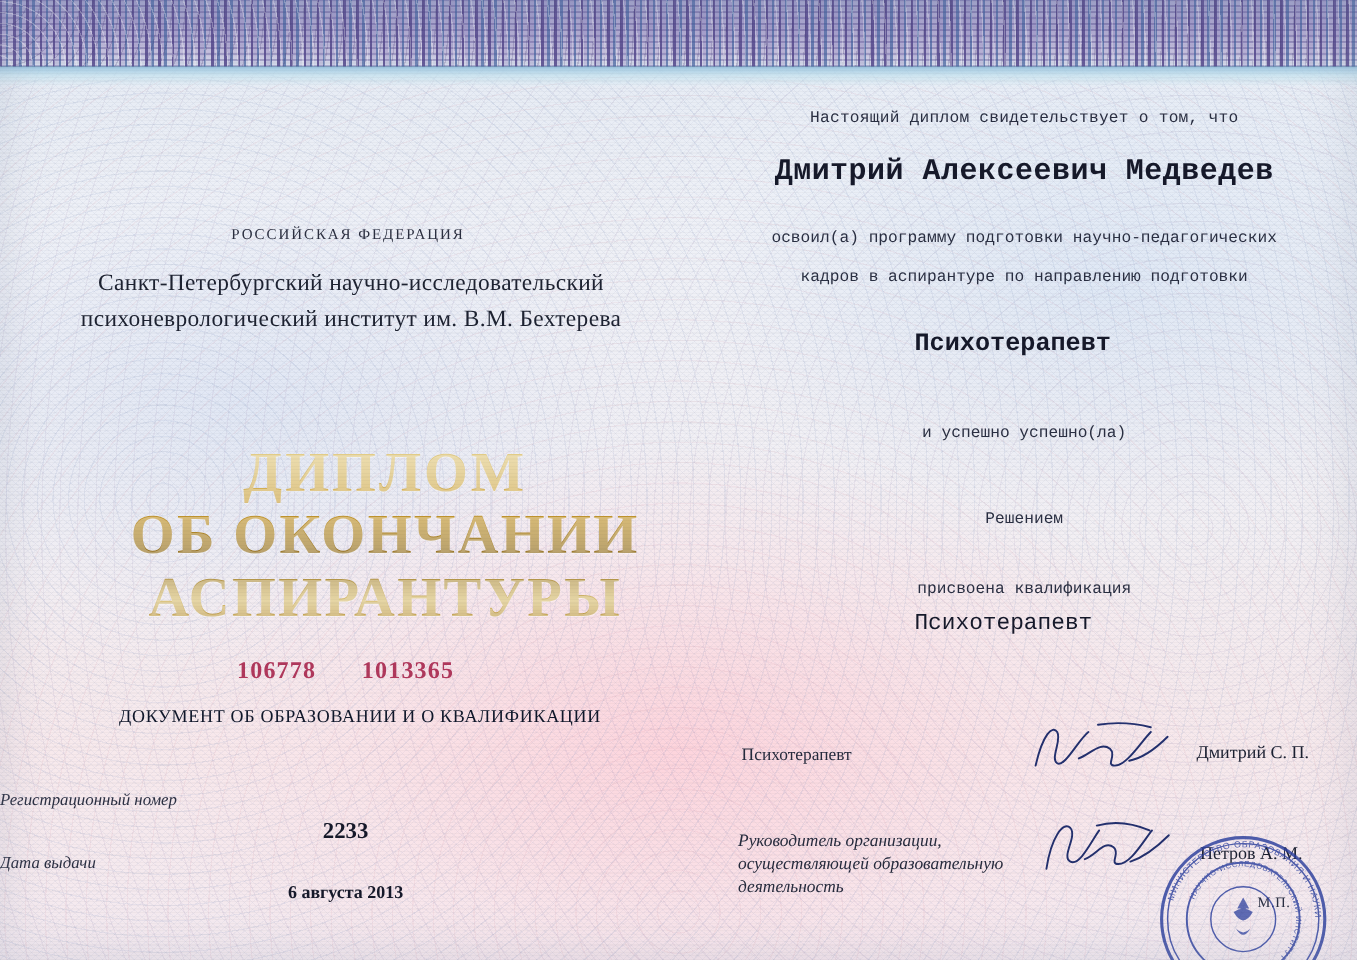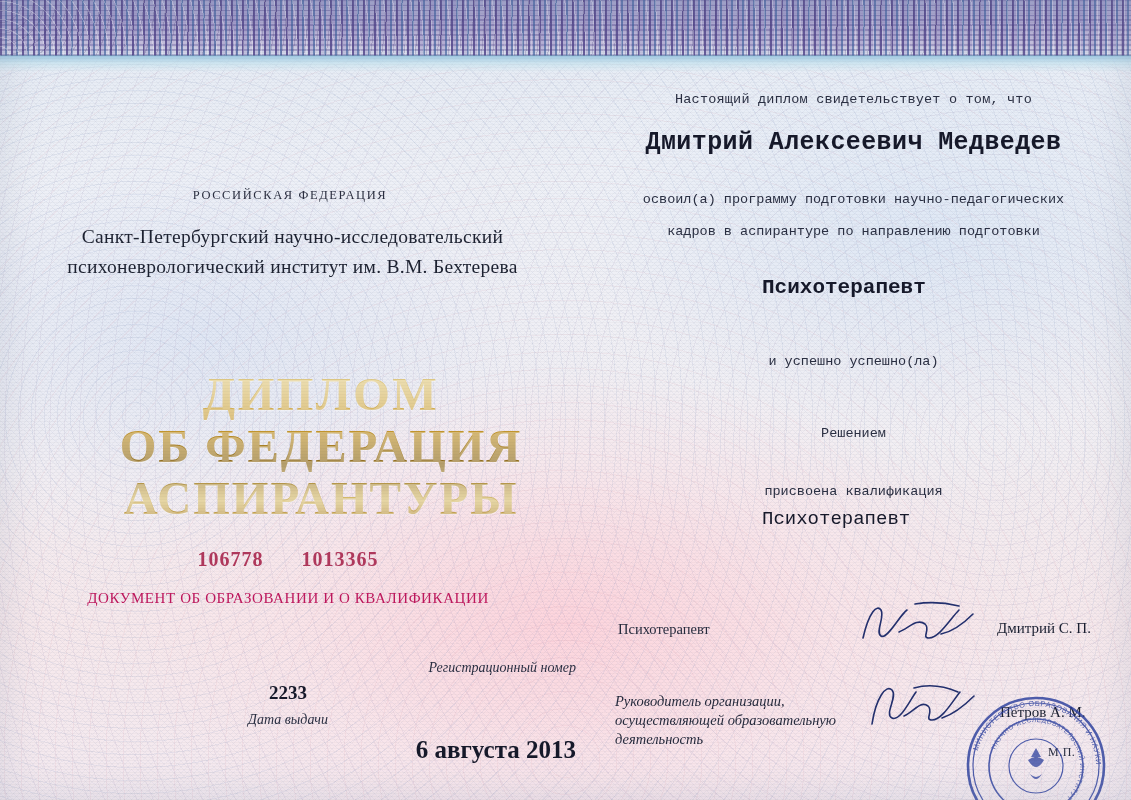--- a/index.html
+++ b/index.html
@@ -146,56 +146,56 @@
   }
   .serial .gap { display: inline-block; width: 26px; }
 
   .doc-subtitle {
     position: absolute;
     left: 0; top: 590px;
     width: 576px;
     text-align: center;
     font-size: 15px;
     letter-spacing: 0.6px;
-    color: #be185d;
+    color: #0f172a;
+    padding-left: 12px;
   }
 
   .reg-label {
     position: absolute;
     left: 0; top: 660px;
     width: 576px;
-    text-align: right;
+    text-align: left;
     font-size: 14px;
     font-style: italic;
     color: #2a2f42;
   }
   .reg-value {
     position: absolute;
     left: 0; top: 682px;
     width: 576px;
     text-align: center;
     font-size: 19px;
     font-weight: bold;
     color: #16192a;
   }
   .date-label {
     position: absolute;
     left: 0; top: 712px;
     width: 576px;
-    text-align: center;
     font-size: 14px;
     font-style: italic;
     color: #2a2f42;
   }
   .date-value {
     position: absolute;
     left: 0; top: 736px;
     width: 576px;
-    text-align: right;
-    font-size: 25px;
+    text-align: center;
+    font-size: 15px;
     font-weight: bold;
     color: #16192a;
   }
 
   
   .rcol { position: absolute; left: 576px; top: 0; width: 555px; height: 564px; font-family: Liberation Mono, monospace; }
   .r-line {
     position: absolute;
     width: 100%;
     text-align: center;
@@ -293,21 +293,21 @@
 
     <div class="federation">РОССИЙСКАЯ ФЕДЕРАЦИЯ</div>
 
     <div class="institute">
       <div>Санкт-Петербургский научно-исследовательский</div>
       <div>психоневрологический институт им. В.М. Бехтерева</div>
     </div>
 
     <div class="diploma-title">
       <div>ДИПЛОМ</div>
-      <div class="l2">ОБ ФЕДЕРАЦИЯ</div>
+      <div class="l2">ОБ ОКОНЧАНИИ</div>
       <div class="l2">АСПИРАНТУРЫ</div>
     </div>
 
     <div class="serial">
       <span>106778</span>
       <span class="gap"></span>
       <span>1013365</span>
     </div>
 
     <div class="doc-subtitle">ДОКУМЕНТ ОБ ОБРАЗОВАНИИ И О КВАЛИФИКАЦИИ</div>

